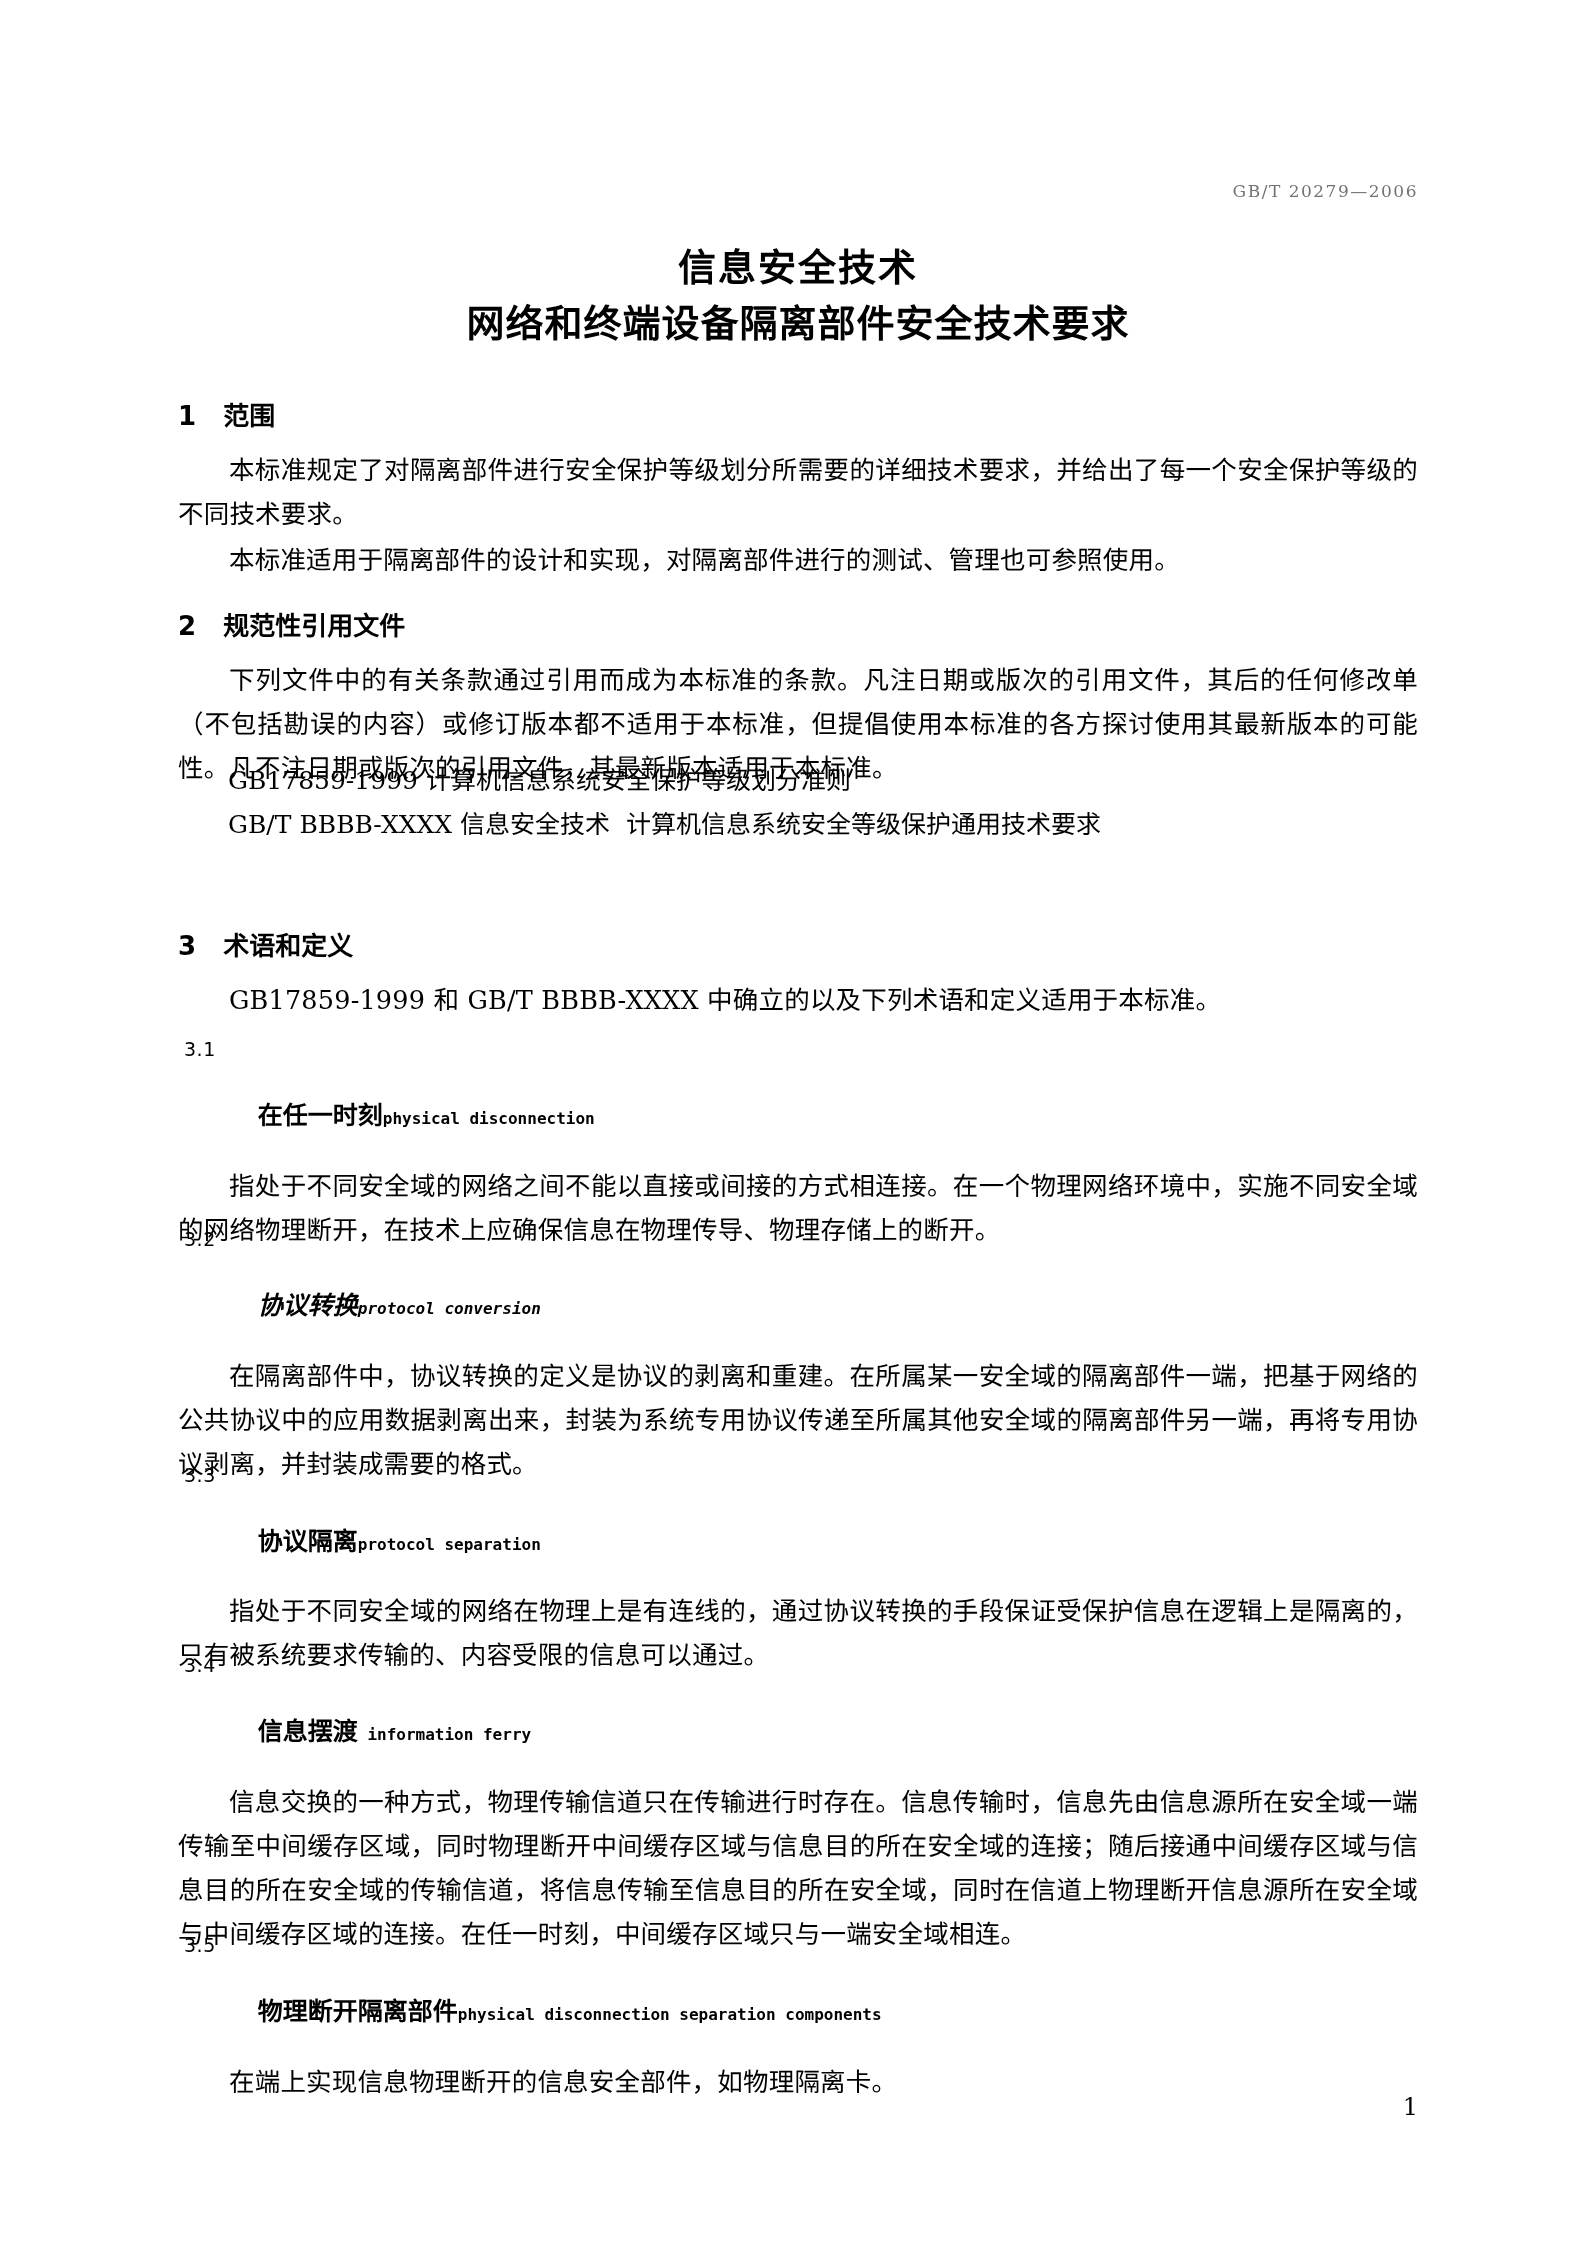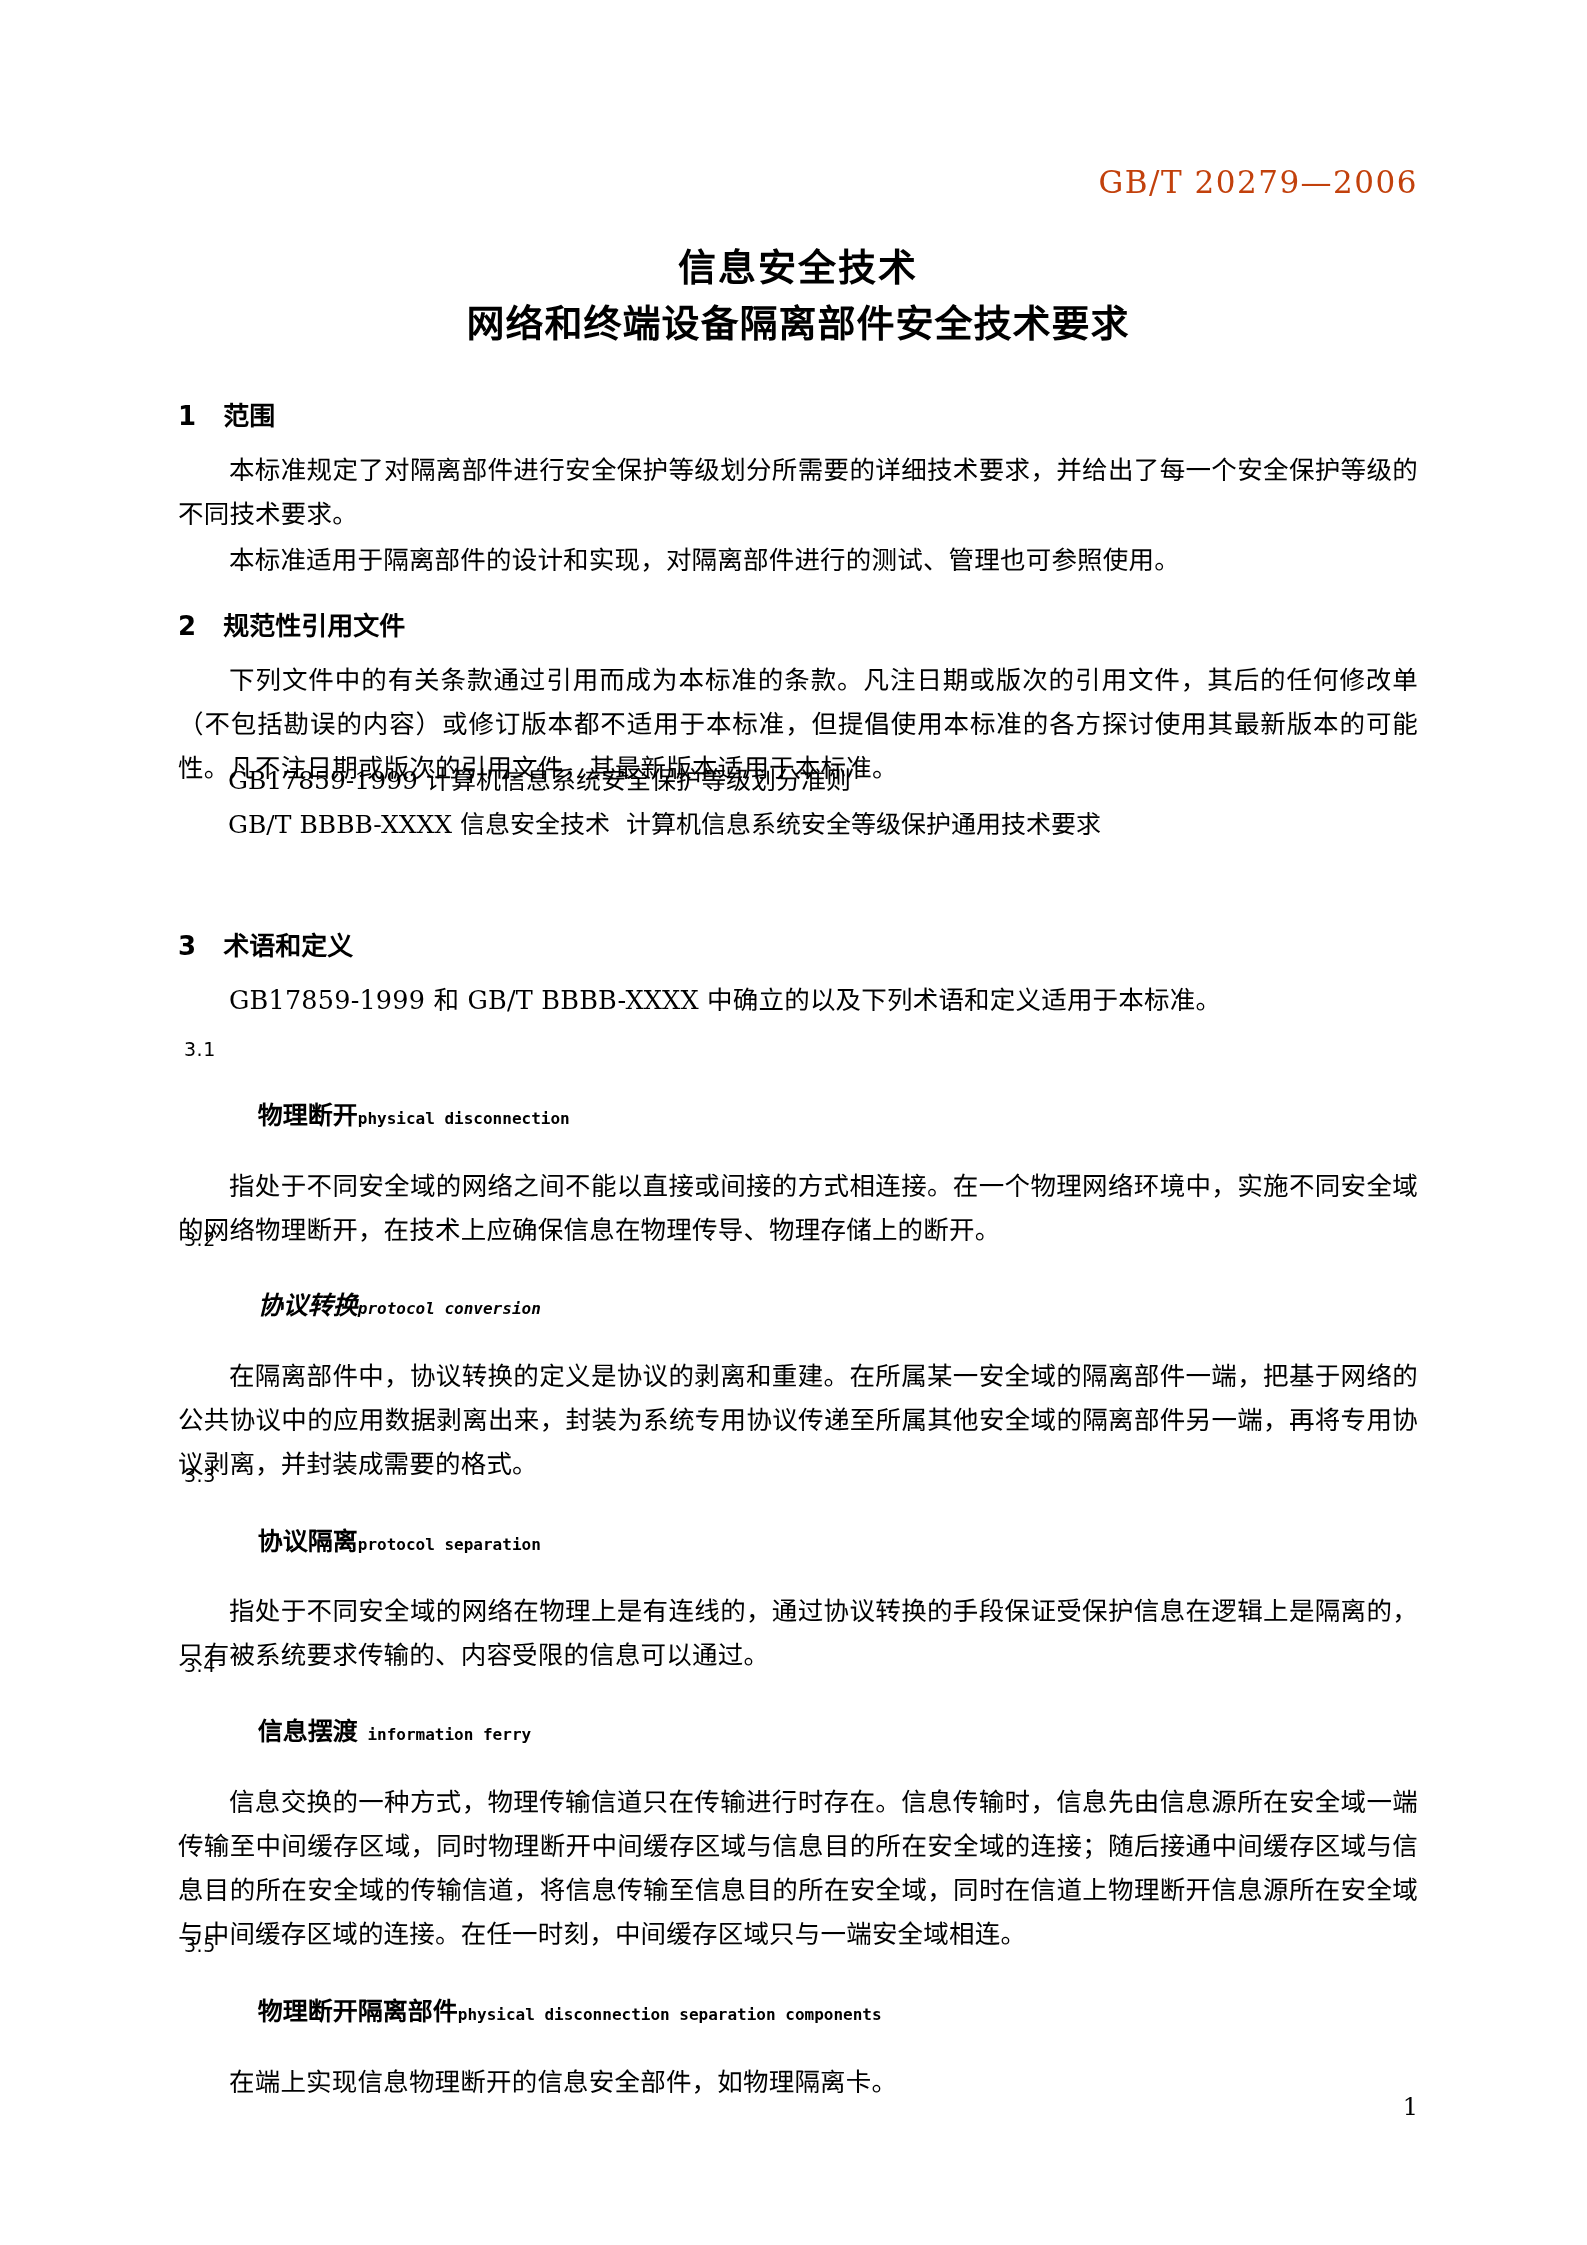--- a/index.html
+++ b/index.html
@@ -18,27 +18,27 @@
     height: 2245px;
     background: #ffffff;
     box-sizing: border-box;
     overflow: hidden;
   }
 
   
   .doc-header {
     position: absolute;
     left: 178px;
-    top: 164px;
+    top: 181px;
     width: 1240px;
     text-align: right;
     font-family: "DejaVu Serif", "Liberation Serif", serif;
-    font-size: 31px;
+    font-size: 17px;
     letter-spacing: 1.5px;
-    color: #c2410c;
+    color: #737373;
     white-space: pre;
   }
 
   
   .title-block {
     position: absolute;
     left: 178px;
     top: 243px;
     width: 1240px;
     text-align: center;
@@ -158,21 +158,21 @@
   <div class="blk" style="top:925px;">
     <div class="sec-h">3   术语和定义</div>
   </div>
   <div class="blk" style="top:978px;">
     <p class="para indent"> GB17859-1999 和 GB/T BBBB-XXXX 中确立的以及下列术语和定义适用于本标准。</p>
   </div>
 
   <div class="blk" style="top:1032px;">
     <div class="sec-num-only">3.1</div>
     <div class="term-h" style="margin-top:6px;padding-left:1.1em;">
-      <span class="cn">物理断开</span><span class="en">physical disconnection</span>
+      <span class="cn">在任一时刻</span><span class="en">physical disconnection</span>
     </div>
     <p class="para indent" style="margin-top:4px;">指处于不同安全域的网络之间不能以直接或间接的方式相连接。在一个物理网络环境中，实施不同安全域的网络物理断开，在技术上应确保信息在物理传导、物理存储上的断开。</p>
   </div>
 
   <div class="blk" style="top:1222px;">
     <div class="sec-num-only">3.2</div>
     <div class="term-h" style="margin-top:6px;padding-left:1.1em;font-style:italic;">
       <span class="cn">协议转换</span><span class="en">protocol conversion</span>
     </div>
     <p class="para indent" style="margin-top:4px;">在隔离部件中，协议转换的定义是协议的剥离和重建。在所属某一安全域的隔离部件一端，把基于网络的公共协议中的应用数据剥离出来，封装为系统专用协议传递至所属其他安全域的隔离部件另一端，再将专用协议剥离，并封装成需要的格式。</p>

